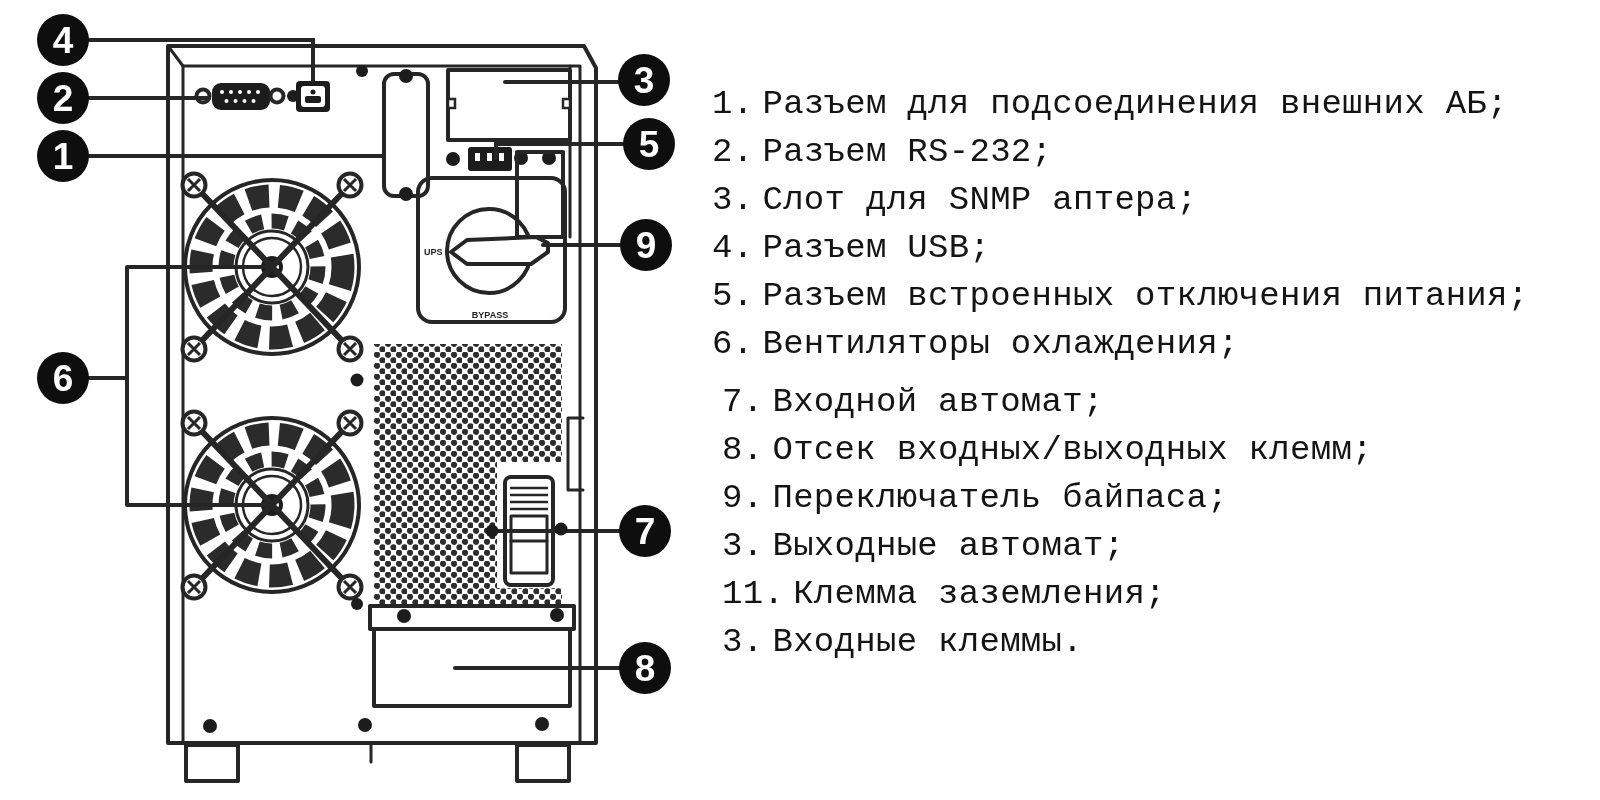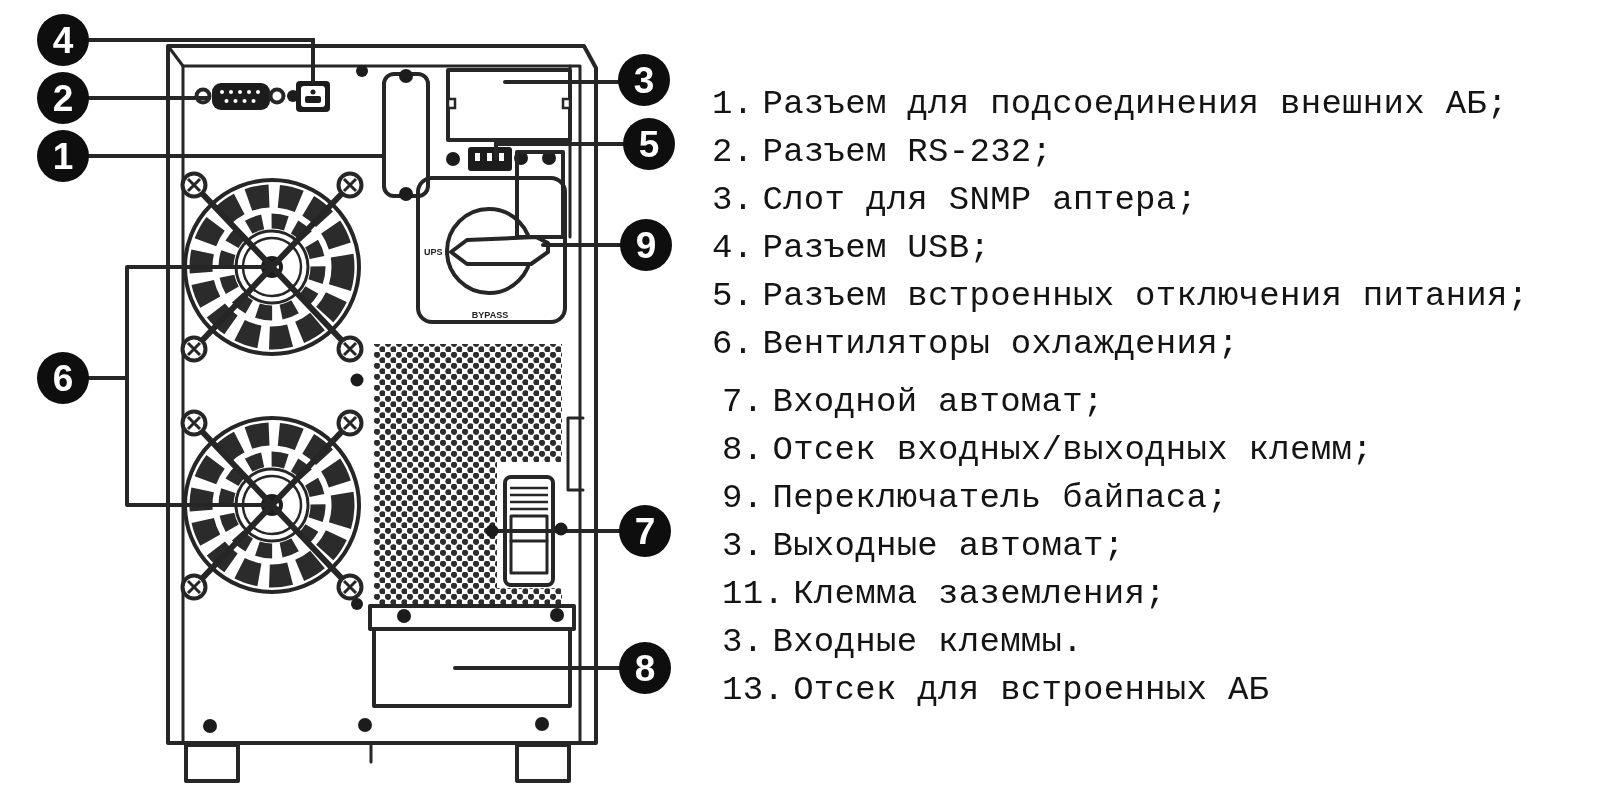--- a/index.html
+++ b/index.html
@@ -218,16 +218,15 @@
     <div class="lrow"><span class="num">3.</span><span>Слот для SNMP аптера;</span></div>
     <div class="lrow"><span class="num">4.</span><span>Разъем USB;</span></div>
     <div class="lrow"><span class="num">5.</span><span>Разъем встроенных отключения питания;</span></div>
     <div class="lrow"><span class="num">6.</span><span>Вентиляторы охлаждения;</span></div>
     <div class="lrow group2 first2"><span class="num">7.</span><span>Входной автомат;</span></div>
     <div class="lrow group2"><span class="num">8.</span><span>Отсек входных/выходных клемм;</span></div>
     <div class="lrow group2"><span class="num">9.</span><span>Переключатель байпаса;</span></div>
     <div class="lrow group2"><span class="num">3.</span><span>Выходные автомат;</span></div>
     <div class="lrow group2"><span class="num">11.</span><span>Клемма заземления;</span></div>
     <div class="lrow group2"><span class="num">3.</span><span>Входные клеммы.</span></div>
-    <div class="lrow group2"><span class="num">13.</span><span>Отсек для встроенных АБ</span></div>
   </div>
 
 </div>
 
 </body></html>

